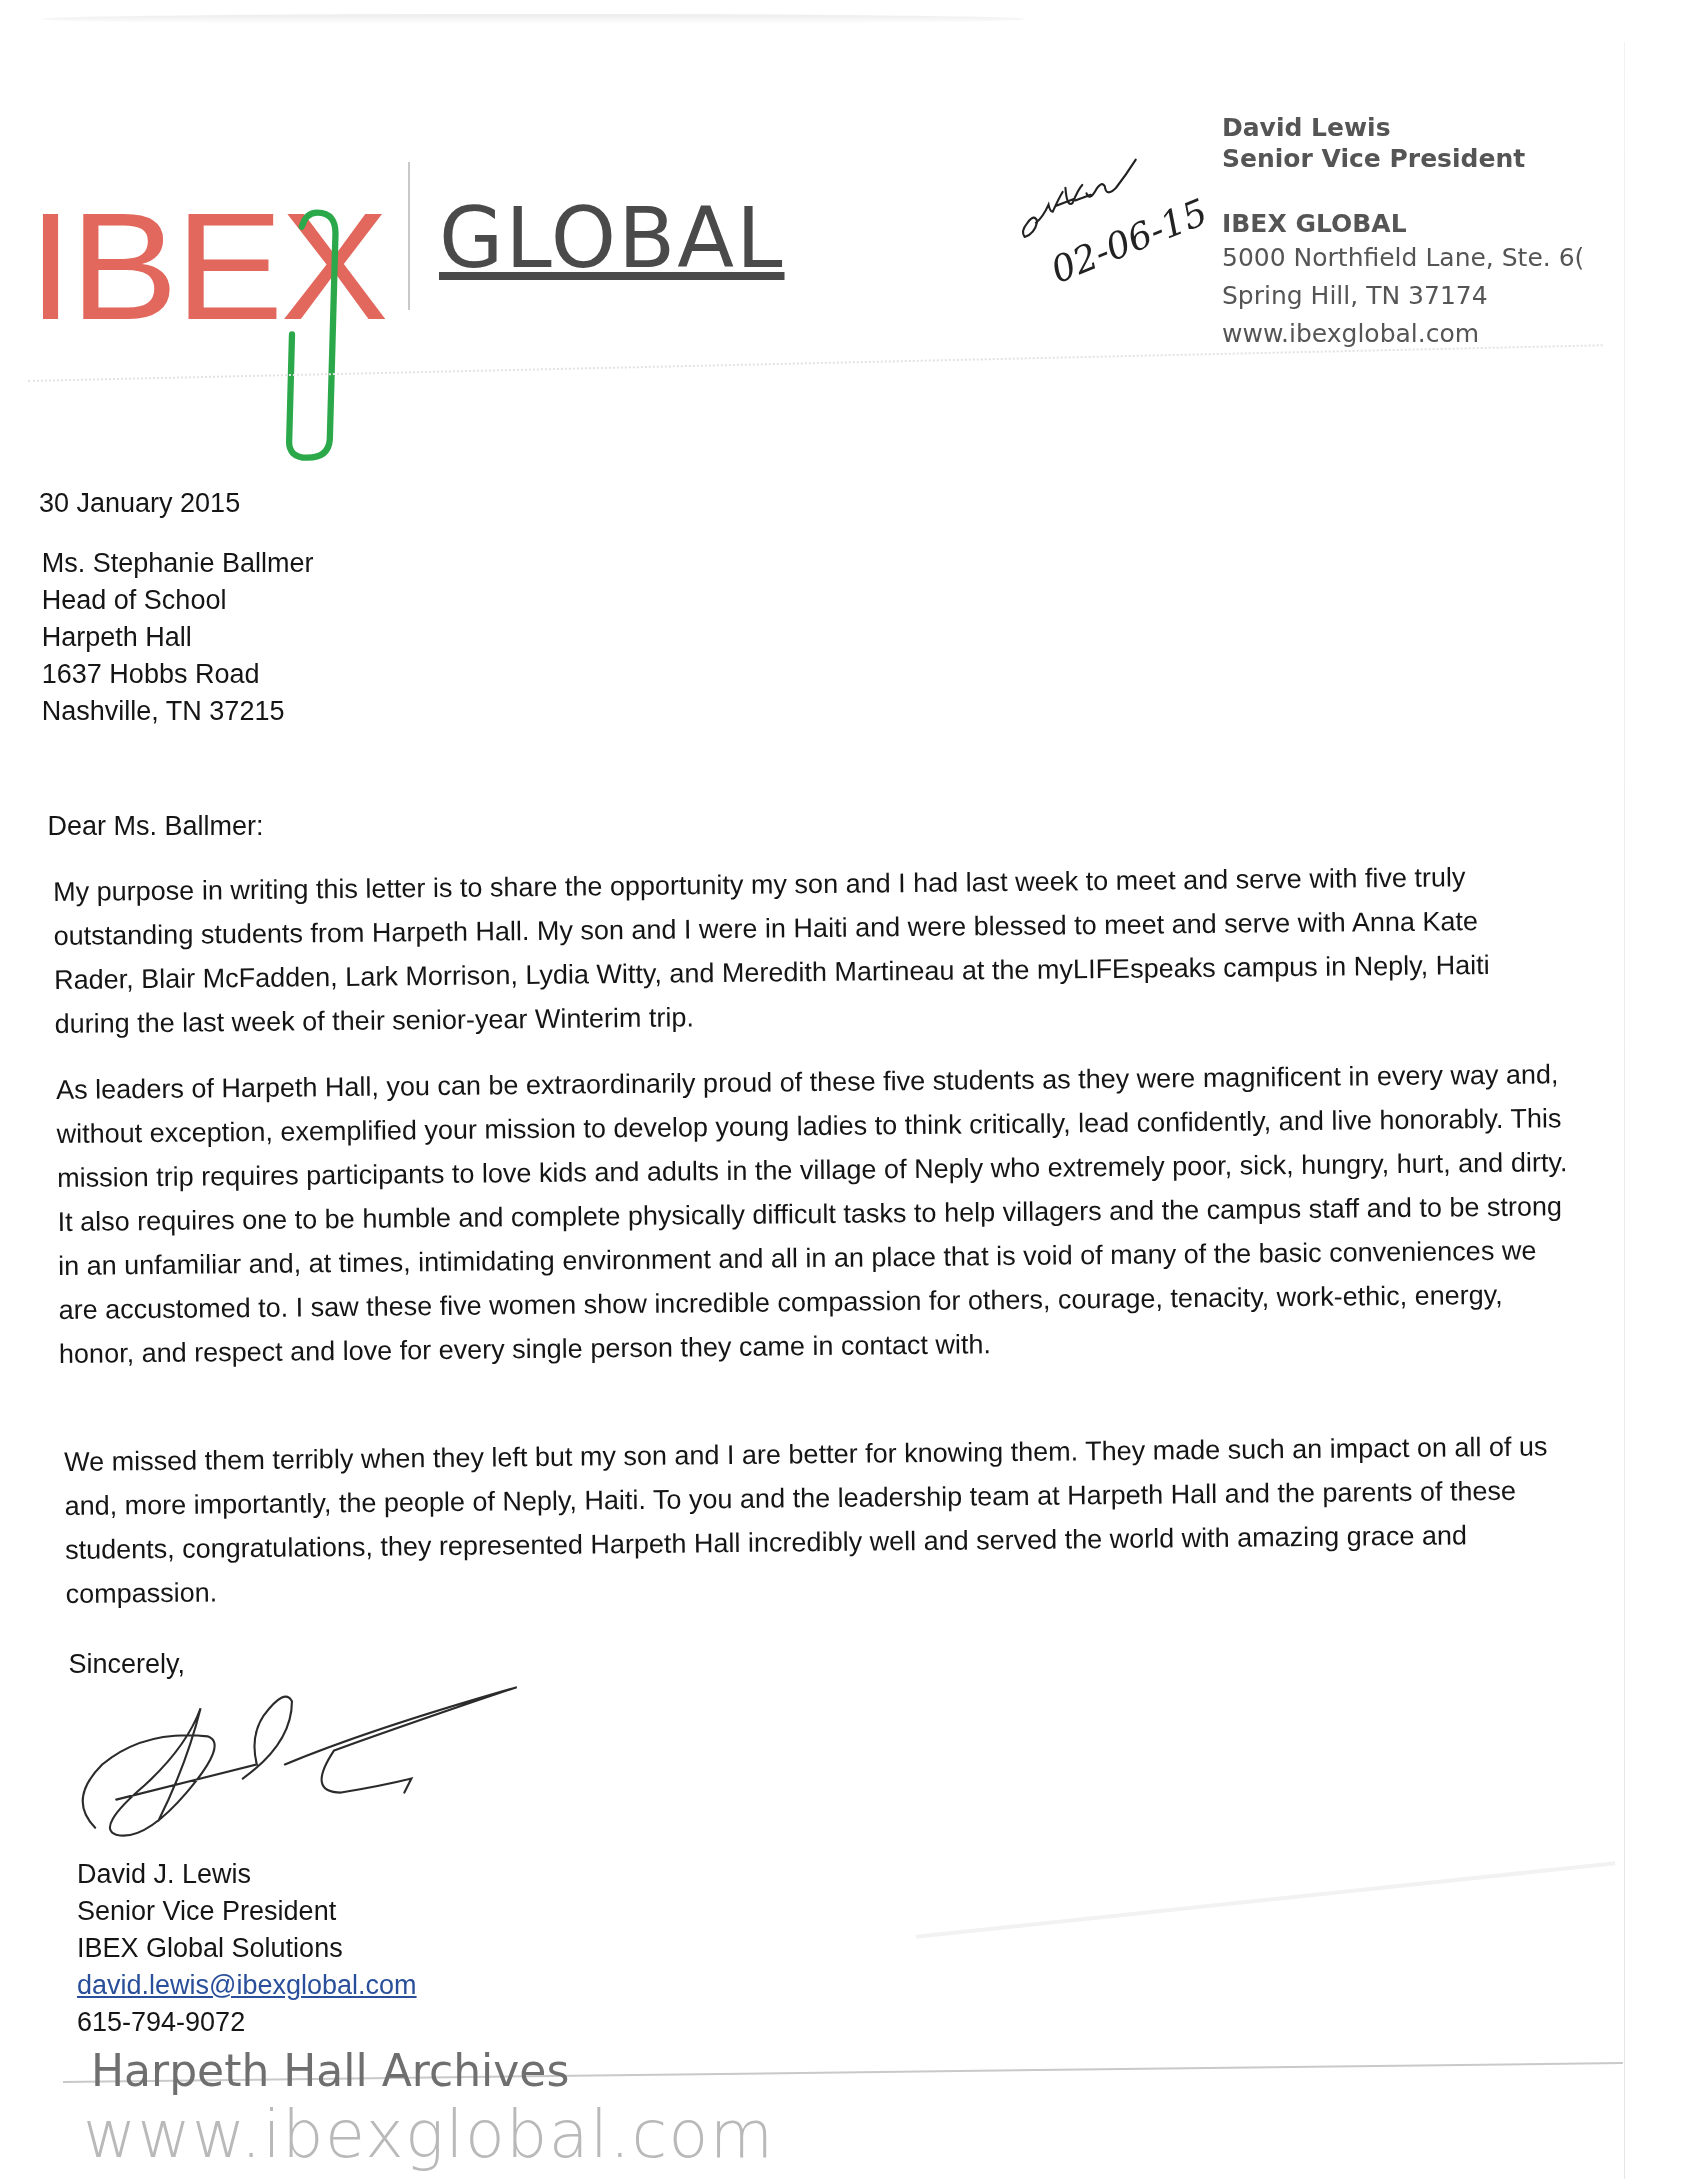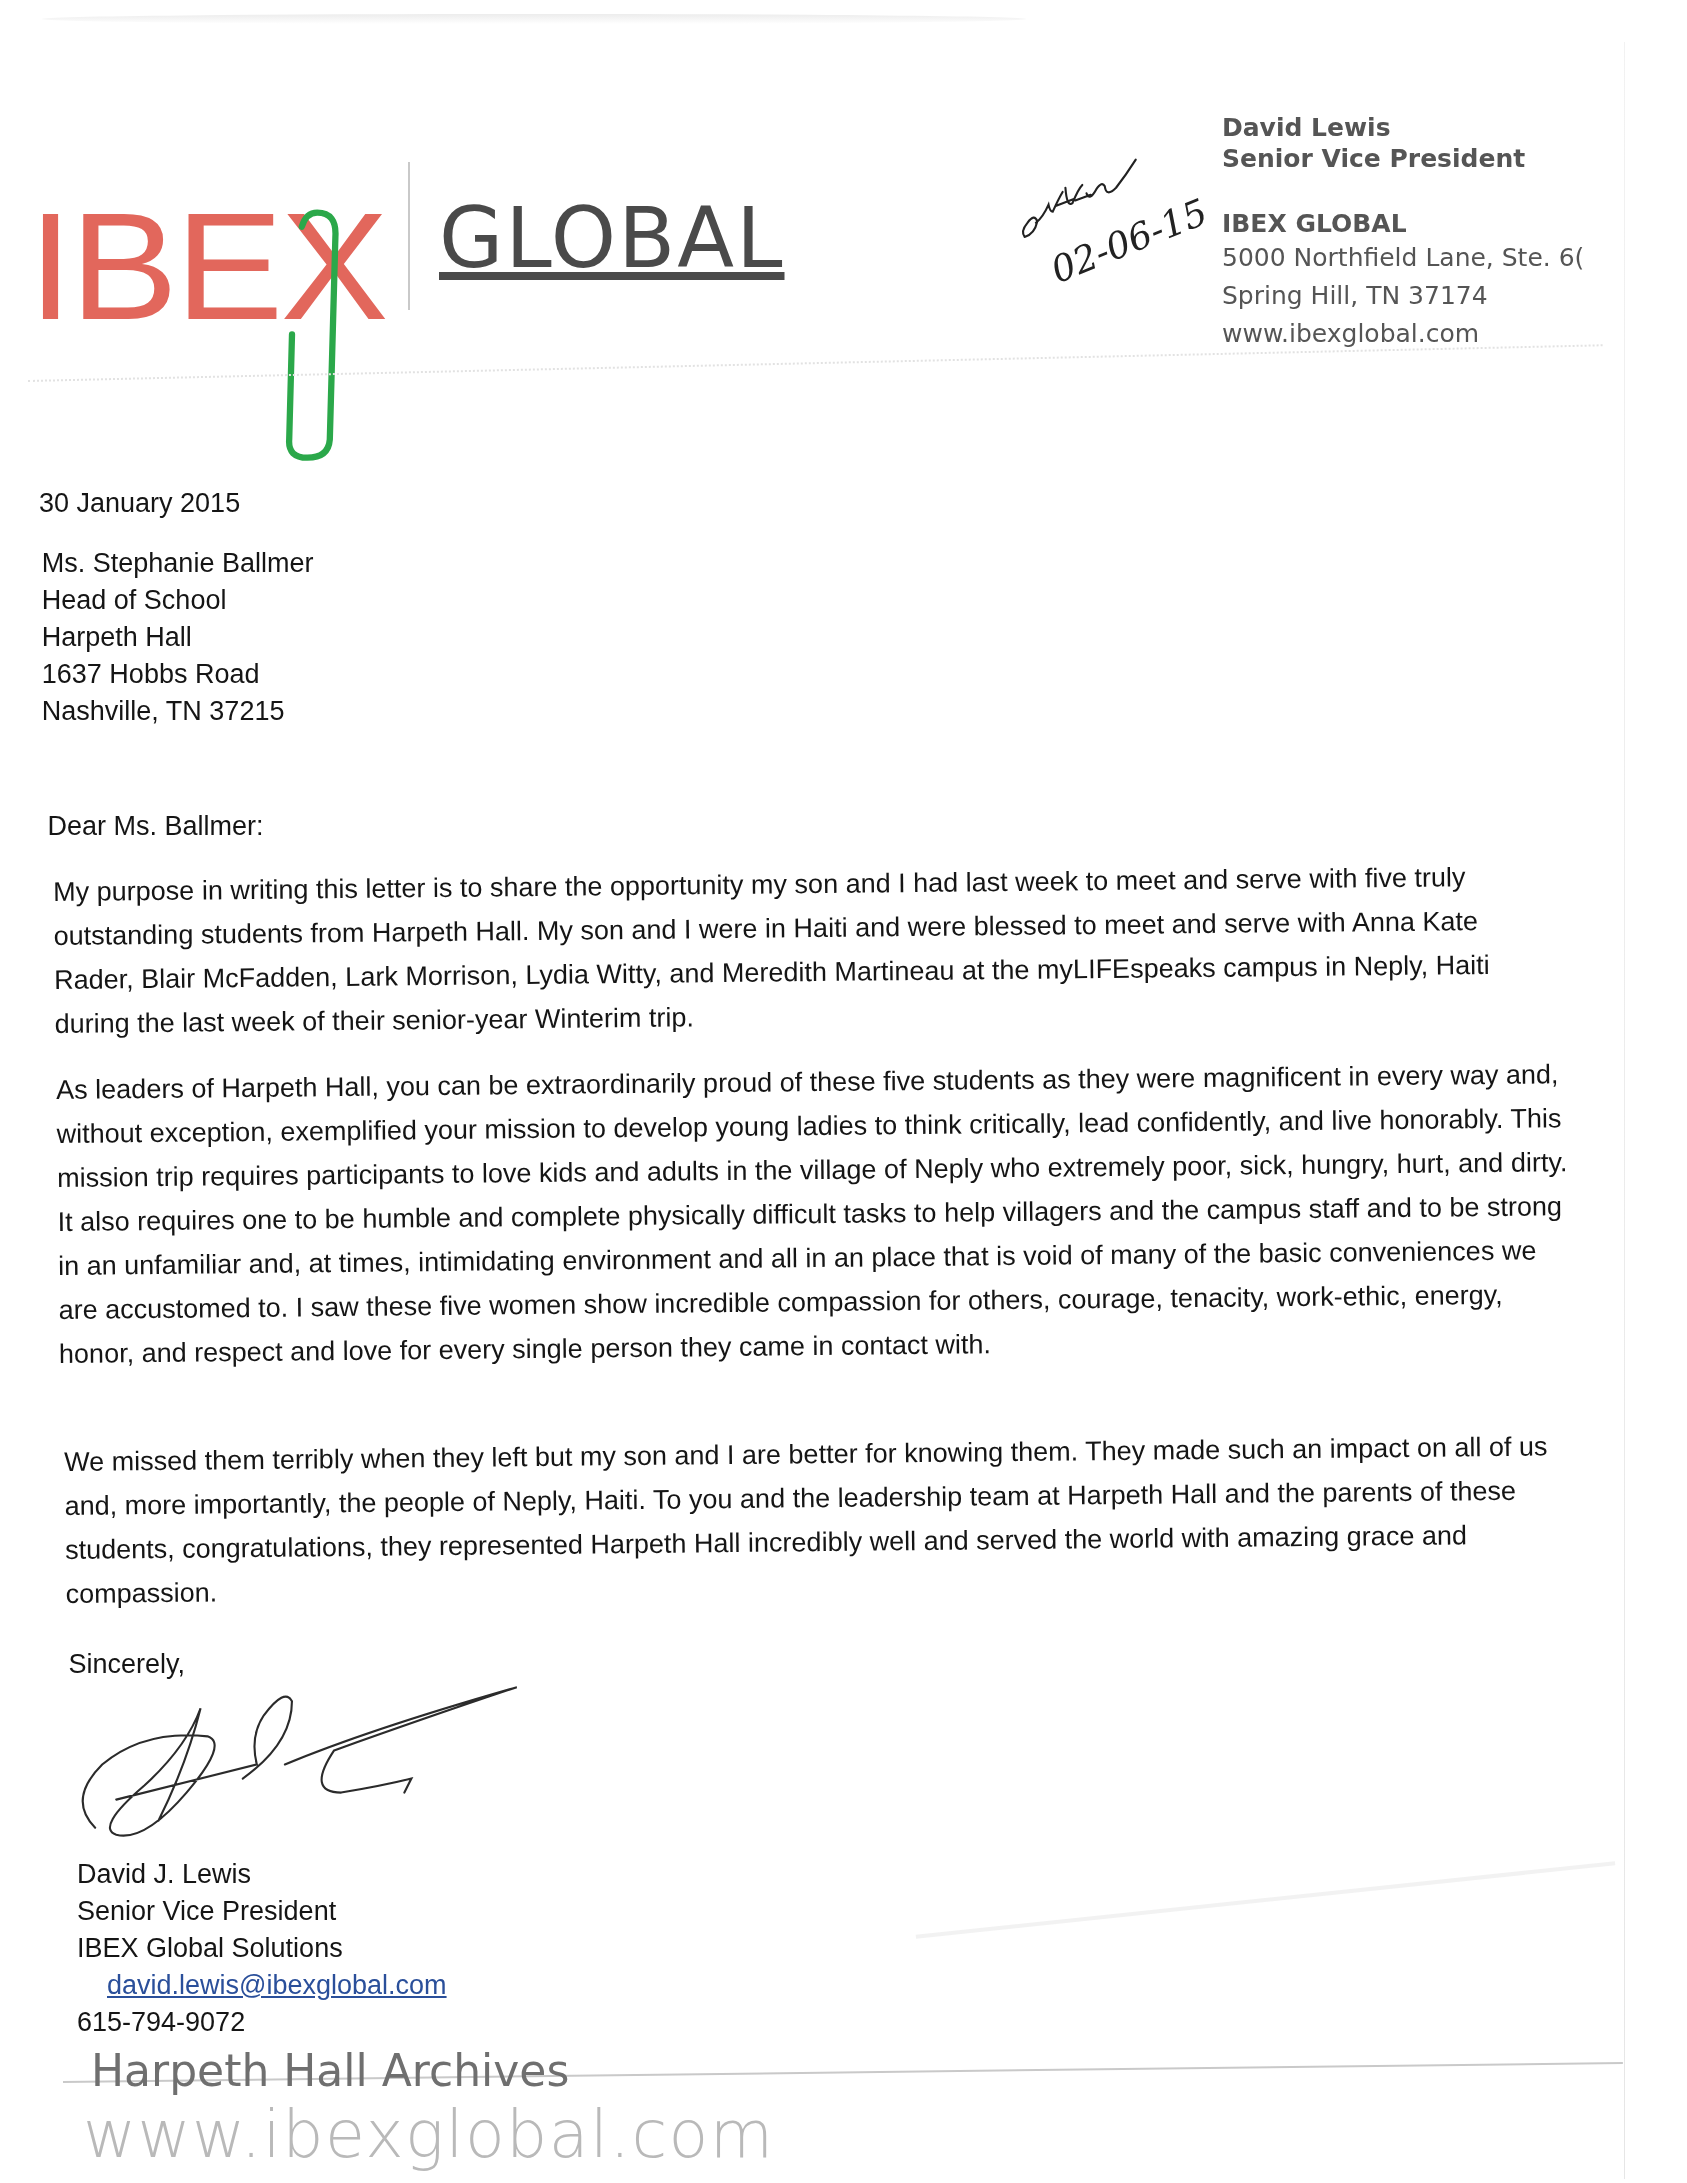--- a/index.html
+++ b/index.html
@@ -70,21 +70,21 @@
     .para {
       position: absolute; width: 1511px; text-align: left; line-height: 44px;
       transform: rotate(-0.6deg); transform-origin: left top;
     }
     .para1 { left: 14px; top: 385px; }
     .para2 { left: 17px; top: 583px; }
     .para3 { left: 25px; top: 955px; }
     .closing { position: absolute; left: 29.5px; top: 1161px; }
     .signature { position: absolute; left: 14px; top: 1195px; width: 506px; height: 183px; }
     .sig-block { position: absolute; left: 38px; top: 1371px; line-height: 37px; }
-    .email { color: #2a4f9a; text-decoration: underline; margin-left: 30px; }
+    .email { color: #2a4f9a; text-decoration: underline; }
 
     
     .footer-rule {
       position: absolute; left: 63px; top: 2081px; width: 1560px; height: 2.1px;
       background: #c9c9c9; transform: rotate(-0.7deg); transform-origin: left;
     }
     .archives {
       position: absolute; left: 91px; top: 2035px;
       font-family: "DejaVu Sans", sans-serif; font-size: 44px; color: #6f6f6f; line-height: 1; margin-top: 14px;
     }

